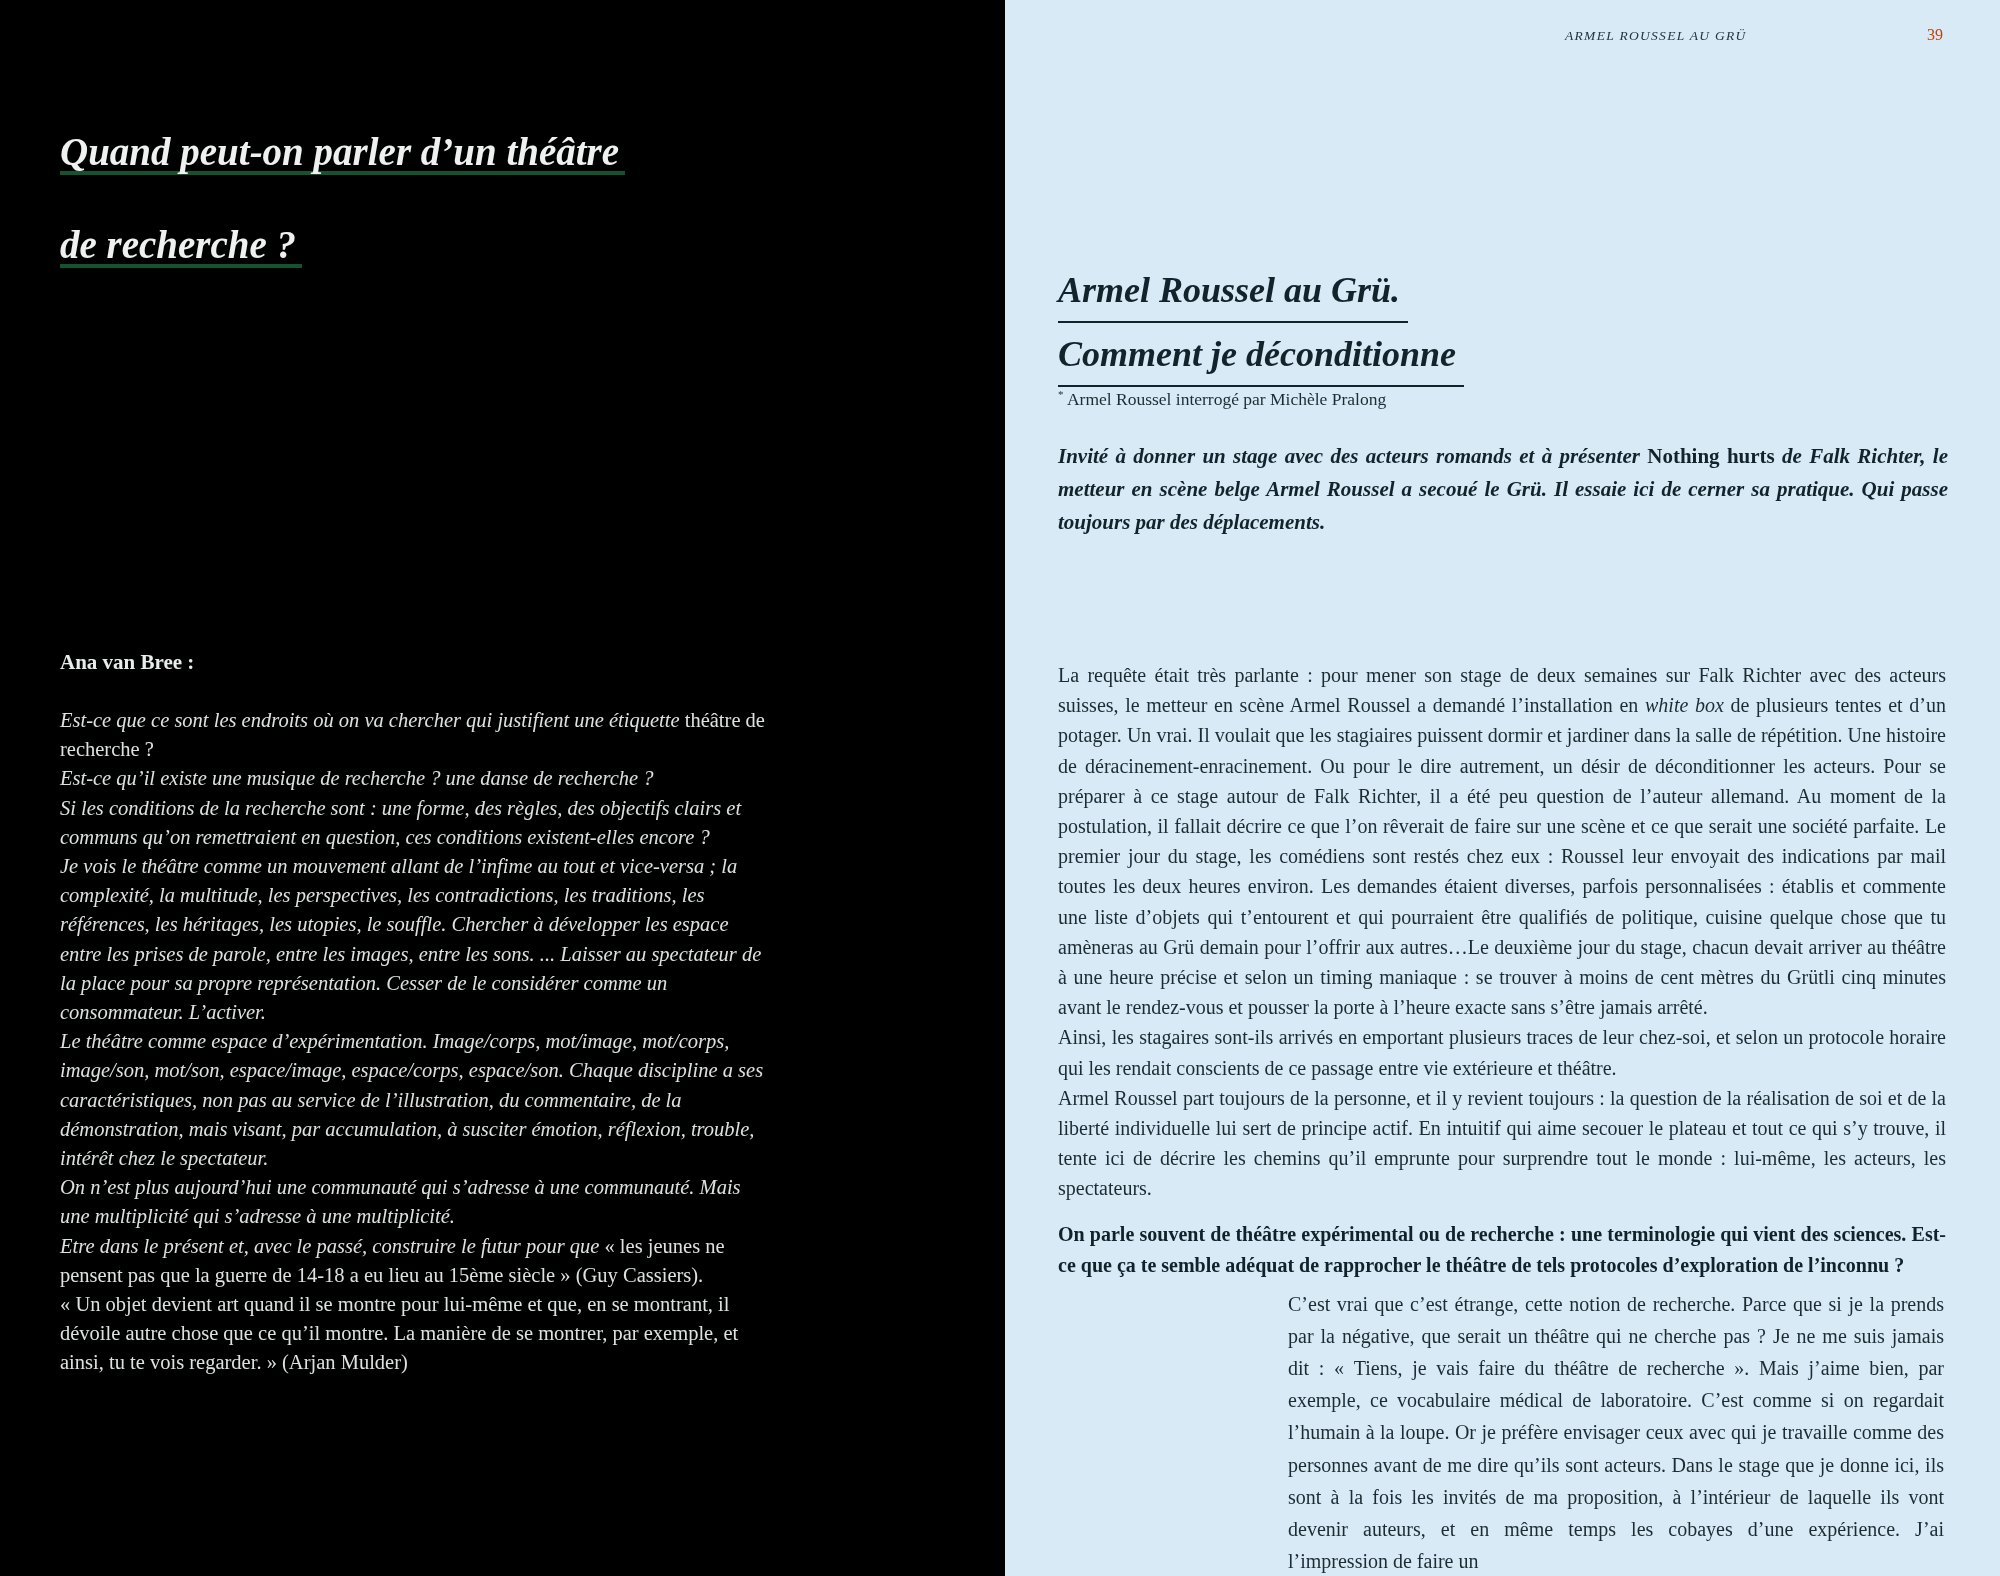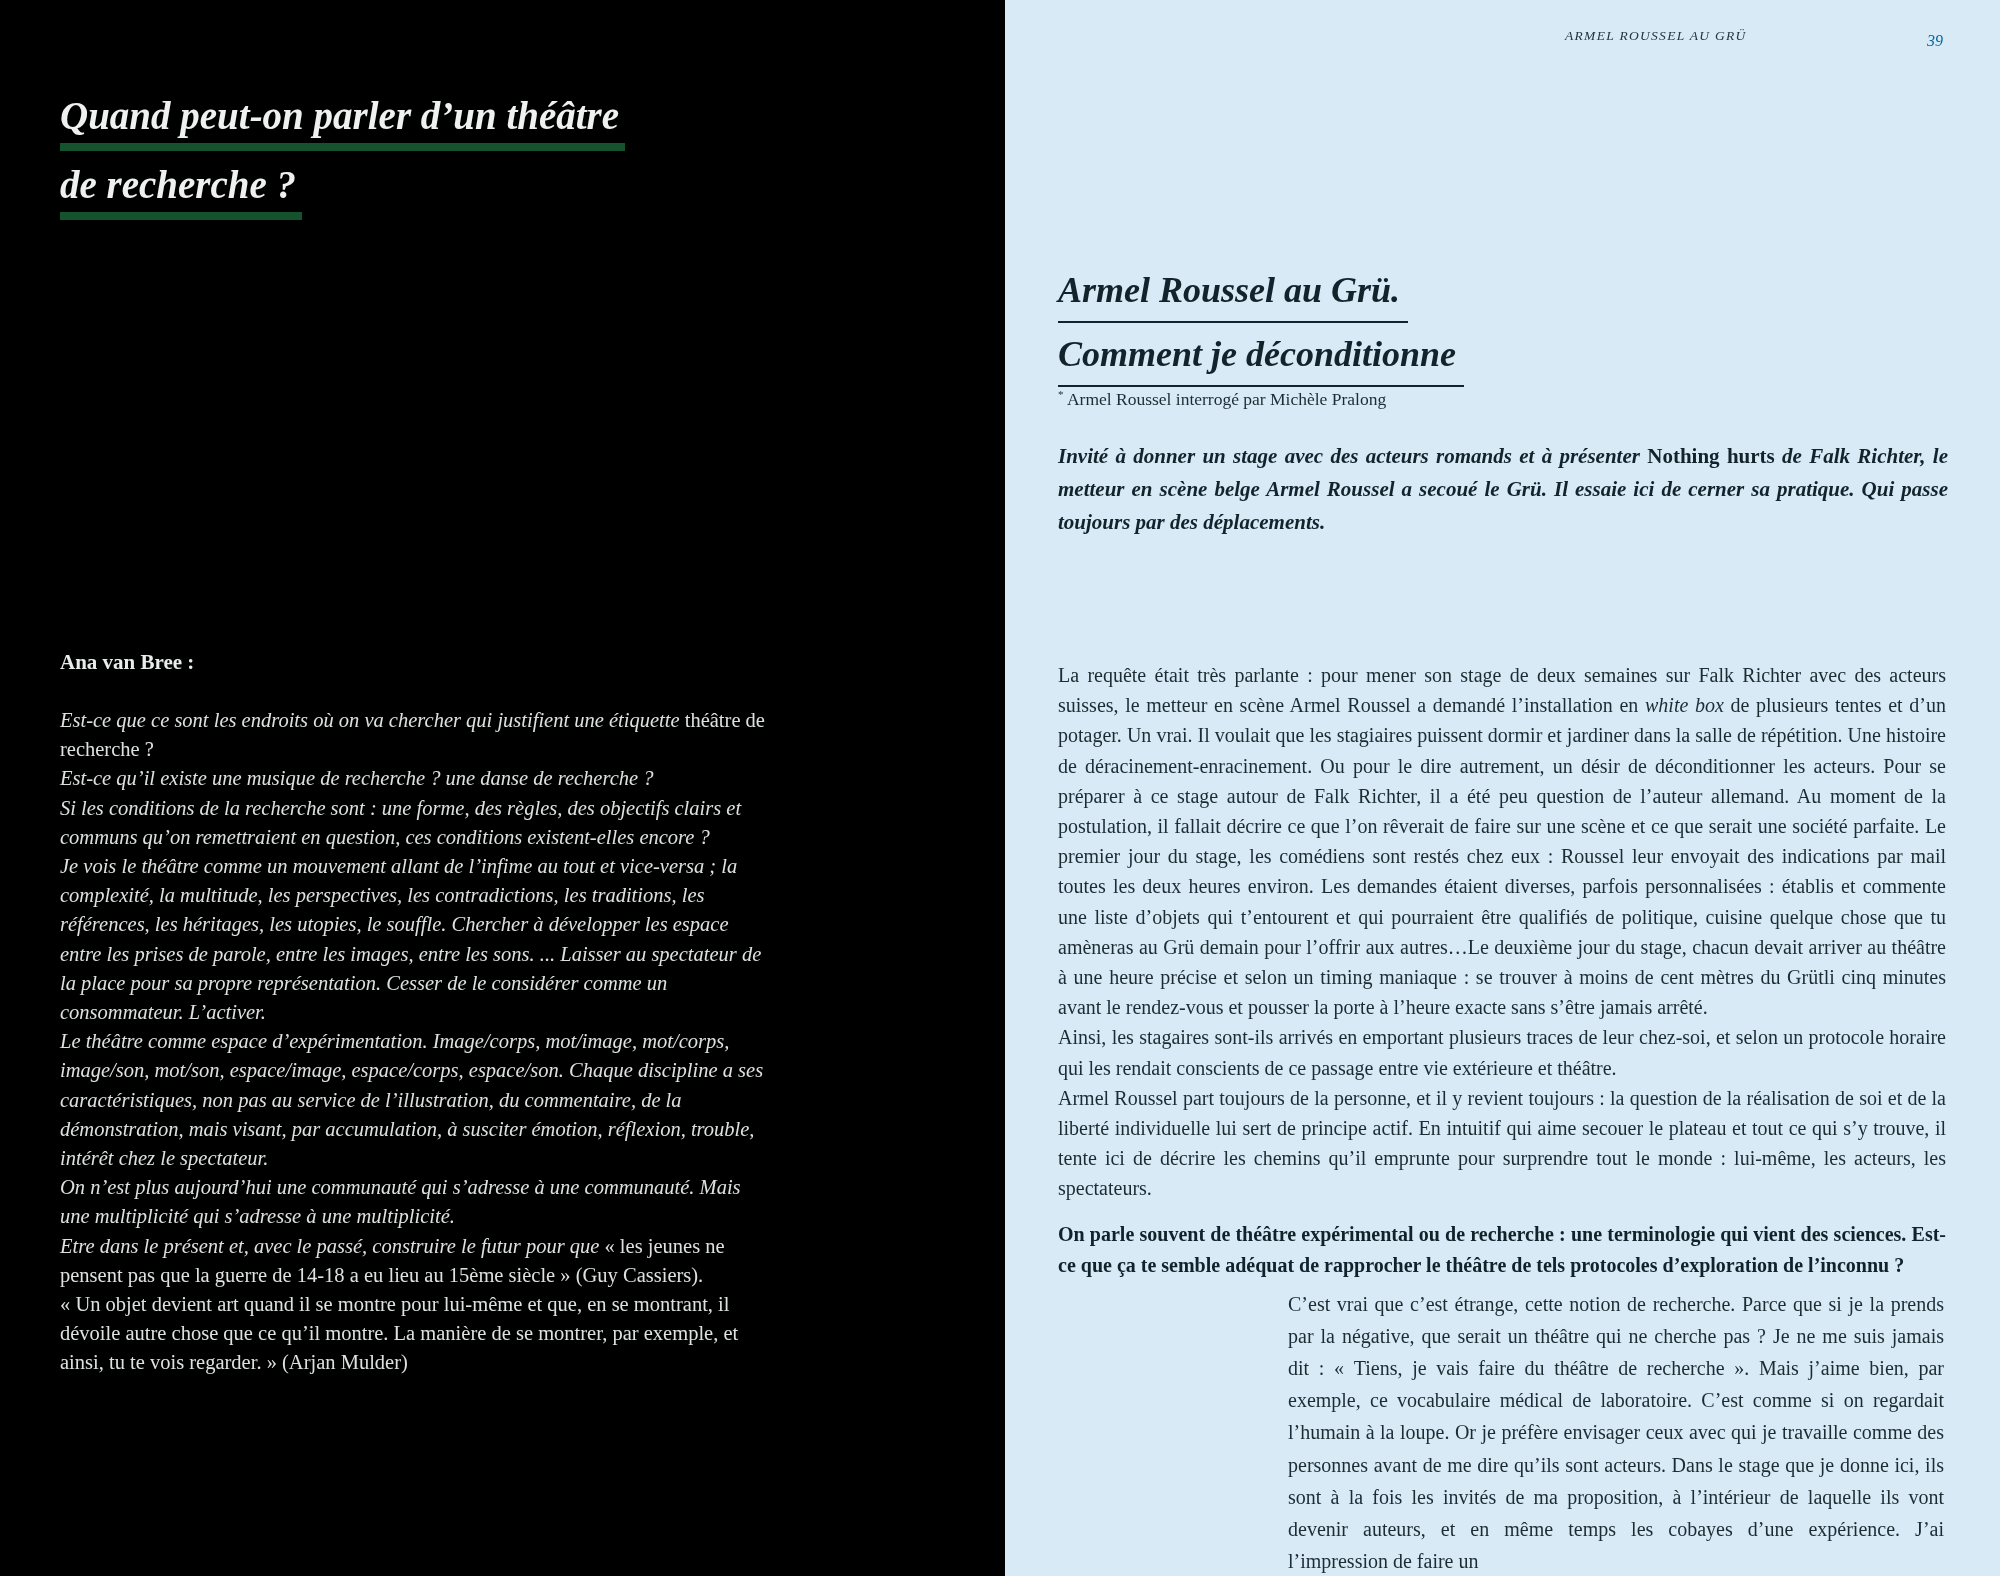--- a/index.html
+++ b/index.html
@@ -22,23 +22,24 @@
   .left-title {
     position: absolute;
     left: 60px; top: 70px;
     font-style: italic;
     font-size: 39px;
     color: #eef1f0;
     line-height: 1;
   }
   .left-title .t-line {
     display: inline-block;
-    border-bottom: 8px solid #14532d;
-    padding: 0 6px 8px 0;
+    border-bottom: 4px solid #14532d;
+    padding: 0 6px 0 0;
     margin-bottom: 14px;
+    margin-top: 36px;
   }
   .left-speaker {
     position: absolute;
     left: 60px; top: 650px;
     font-size: 21px;
     font-weight: bold;
     color: #e8ecea;
   }
   .left-block {
     position: absolute;
@@ -62,24 +63,23 @@
   .running-head {
     position: absolute;
     left: 560px; top: 28px;
     font-style: italic;
     font-size: 13.5px;
     letter-spacing: 1.3px;
     color: #25353d;
   }
   .page-number {
     position: absolute;
-    left: 922px; top: 32px;
-    font-style: italic;
+    left: 922px; top: 26px;
     font-size: 16px;
-    color: #0369a1;
+    color: #c2410c;
   }
   .right-title {
     position: absolute;
     left: 53px; top: 248px;
     font-style: italic;
     font-size: 36px;
     color: #13232b;
     line-height: 1;
   }
   .right-title .t-line {

